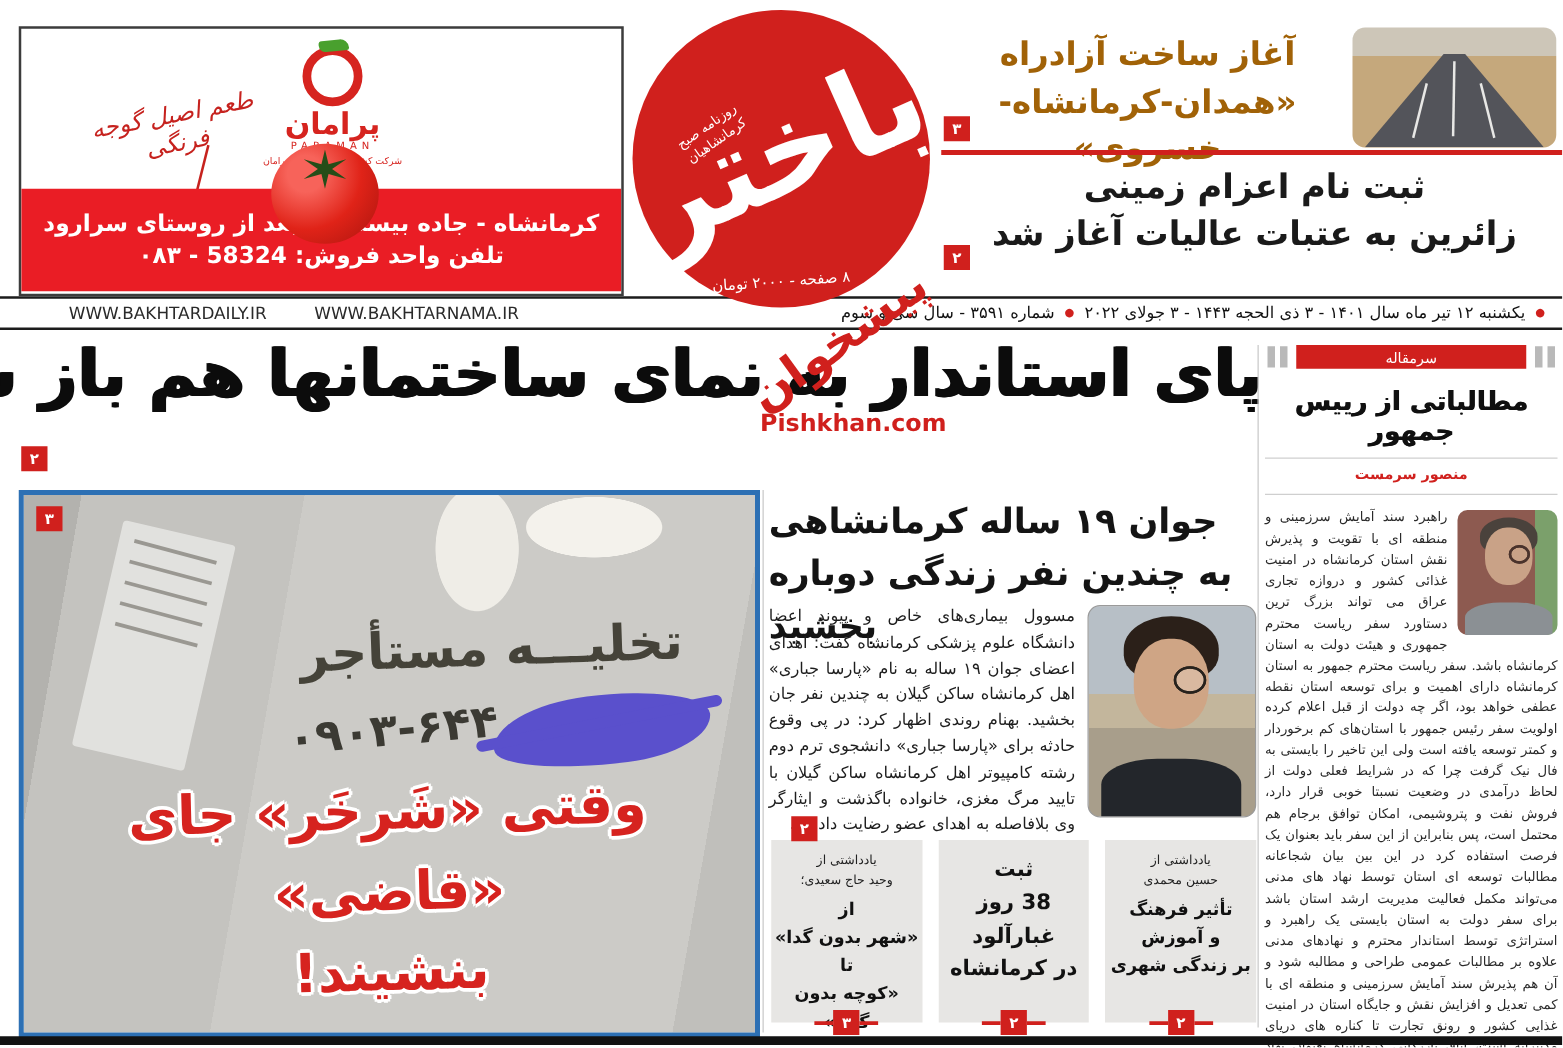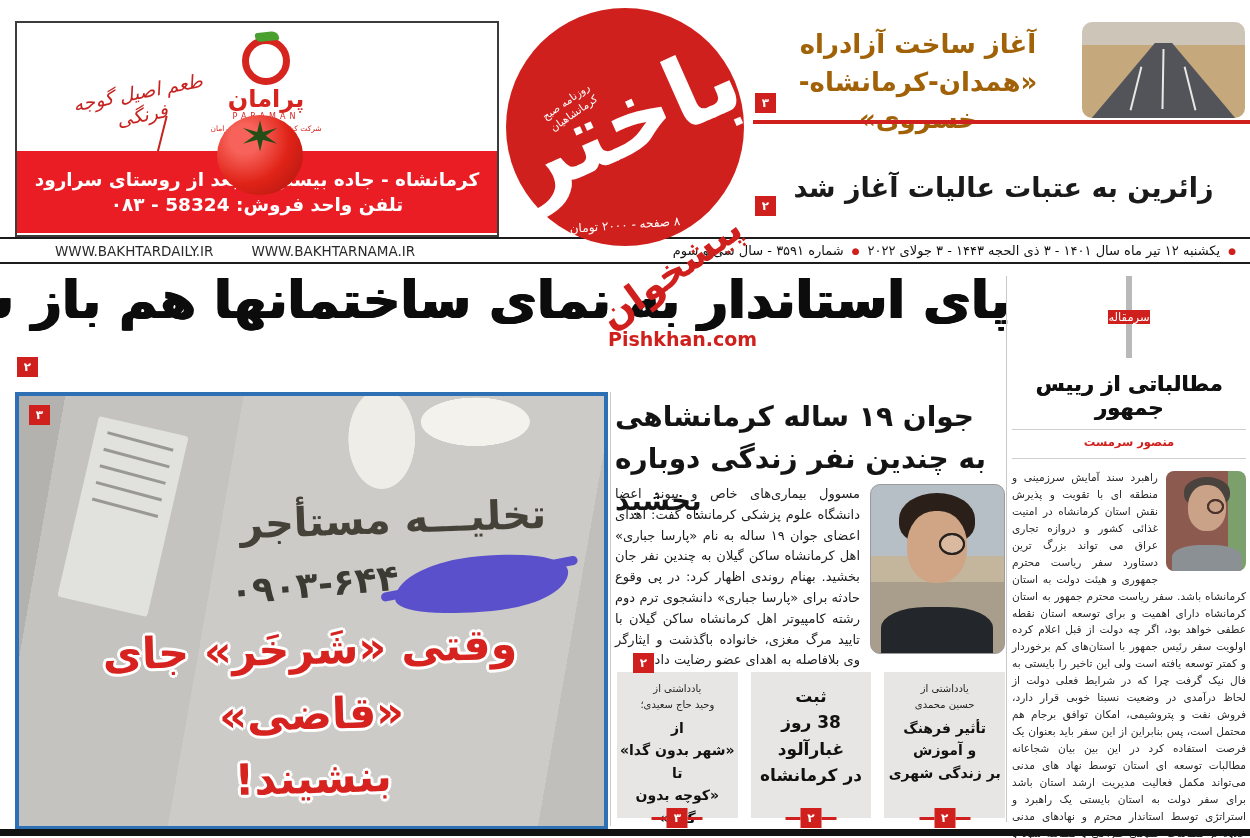--- a/index.html
+++ b/index.html
@@ -114,21 +114,21 @@
   .teaser .kicker{font-size:10px;color:#222;line-height:1.55;}
   .teaser .title{font-size:14px;font-weight:bold;color:#111;line-height:1.6;margin-top:5px;}
   .teaser.big .title{font-size:17px;line-height:1.55;margin-top:2px;}
   .tbadge{position:absolute;left:50%;bottom:-10px;transform:translateX(-50%);display:flex;align-items:center;z-index:4;}
   .tbadge .ln{width:15px;height:3px;background:#d0201d;}
   .tbadge .bx{width:21px;height:20px;background:#d0201d;color:#fff;font-size:12px;font-weight:bold;
               display:flex;align-items:center;justify-content:center;}
 
   
   .editorial{left:1012px;top:276px;width:234px;}
-  .ed-head{display:flex;align-items:center;flex-direction:column;}
+  .ed-head{display:flex;align-items:center;}
   .gbar{width:6px;height:17px;background:#b9b9b9;margin:0 2px;}
   .ed-sec{flex:1;height:19px;background:#d0201d;color:#fff;font-size:11.5px;display:flex;align-items:center;
           justify-content:center;margin:0 5px;}
   .ed-headline{font-size:21px;font-weight:bold;color:#101010;text-align:center;direction:rtl;margin-top:14px;
                text-shadow:.6px 0 0 currentColor;}
   .ed-rule{height:1px;background:#cfcfcf;margin:9px 0 0;}
   .ed-author{font-size:11.5px;font-weight:bold;color:#d0201d;text-align:center;direction:rtl;margin:5px 0;}
   .ed-body{direction:rtl;font-size:10.6px;line-height:1.6;text-align:justify;color:#2a2a2a;margin-top:10px;}
   .ed-photo{float:right;width:80px;height:100px;border-radius:8px;margin:2px 0 4px 8px;position:relative;overflow:hidden;
             background:linear-gradient(90deg,#8d5a50 0 78%,#7ba06b 78% 100%);}
@@ -171,21 +171,21 @@
   <div class="abs mh1 pre"><span>آغاز ساخت آزادراه</span><br><span>«همدان-کرمانشاه-خسروی»</span></div>
   <div class="abs mh-photo">
     <div class="mh-road">
       <i style="left:49%;top:8%;height:80%;transform:rotate(1deg);"></i>
       <i style="left:30%;top:30%;height:60%;transform:rotate(14deg);"></i>
       <i style="left:68%;top:30%;height:60%;transform:rotate(-14deg);"></i>
     </div>
   </div>
   <div class="badge" style="left:755px;top:93px;">۳</div>
   <div class="abs red-rule"></div>
-  <div class="abs mh2"><br><span>زائرین به عتبات عالیات آغاز شد</span></div>
+  <div class="abs mh2"><span>ثبت نام اعزام زمینی</span><br><span>زائرین به عتبات عالیات آغاز شد</span></div>
   <div class="badge" style="left:755px;top:196px;">۲</div>
 
   <div class="abs dateline">
     <div class="sites">
       <span>WWW.BAKHTARDAILY.IR</span>
       <span>WWW.BAKHTARNAMA.IR</span>
     </div>
     <div class="dateinfo">
       <span class="dot">●</span>
       <span>یکشنبه ۱۲ تیر ماه سال ۱۴۰۱ - ۳ ذی الحجه ۱۴۴۳ - ۳ جولای ۲۰۲۲</span>

